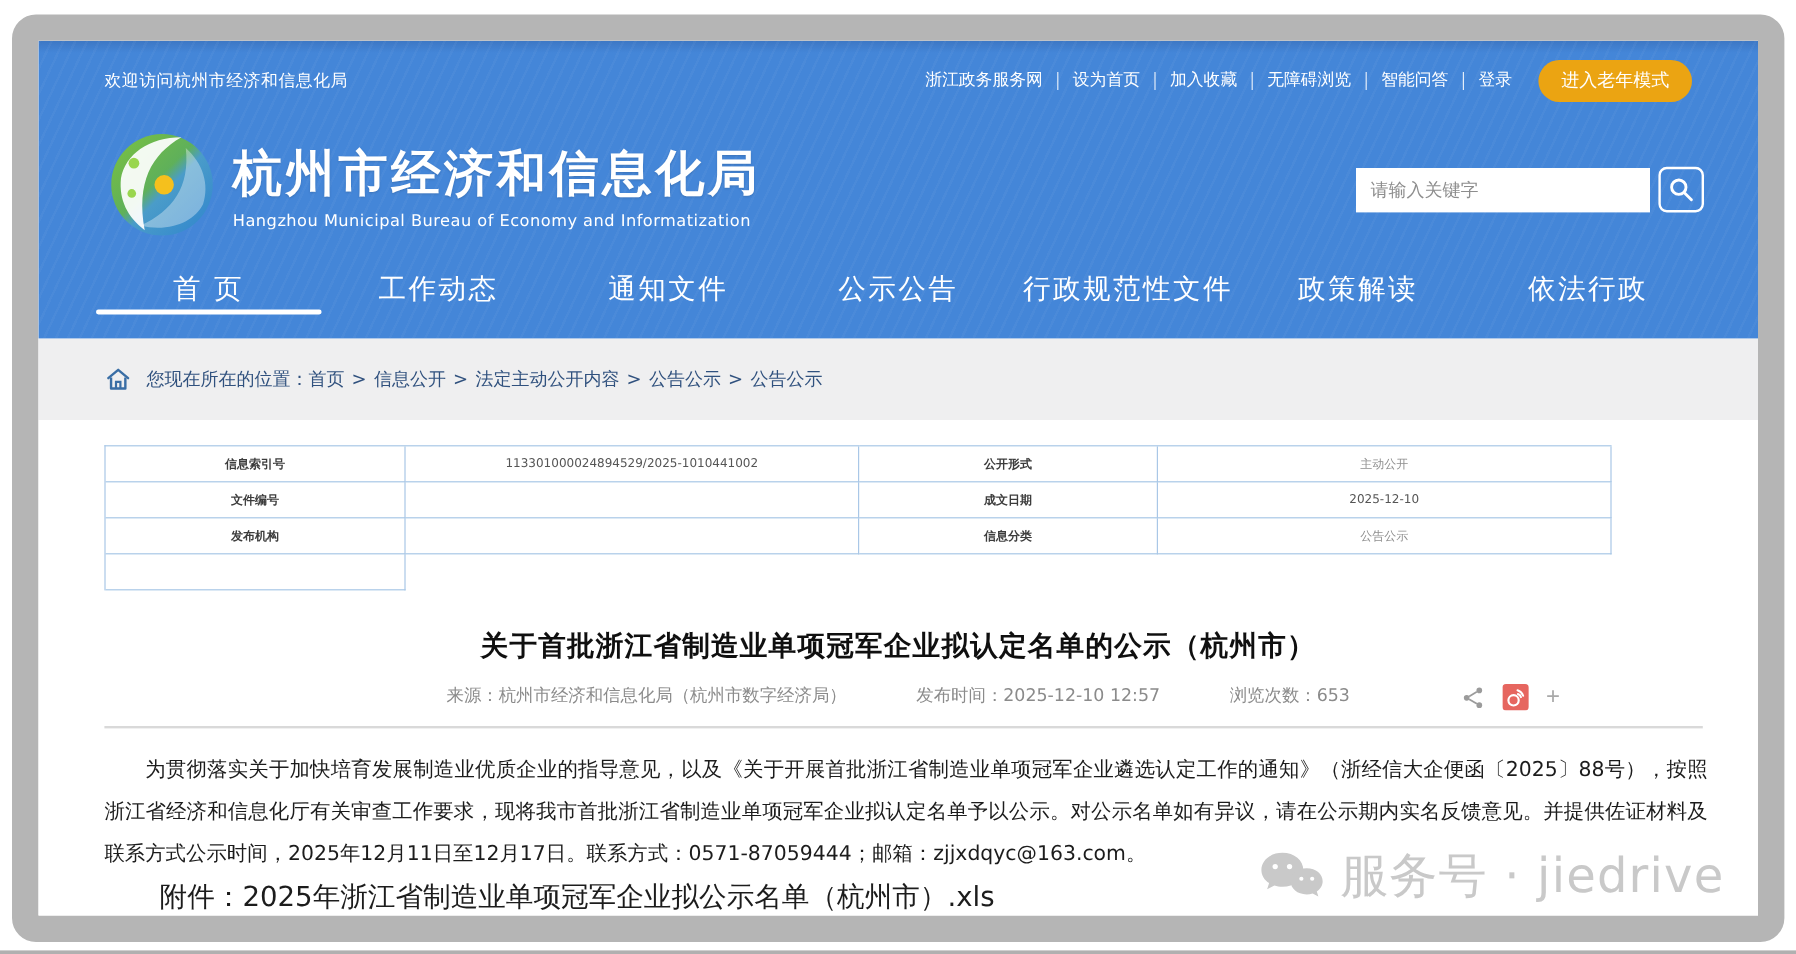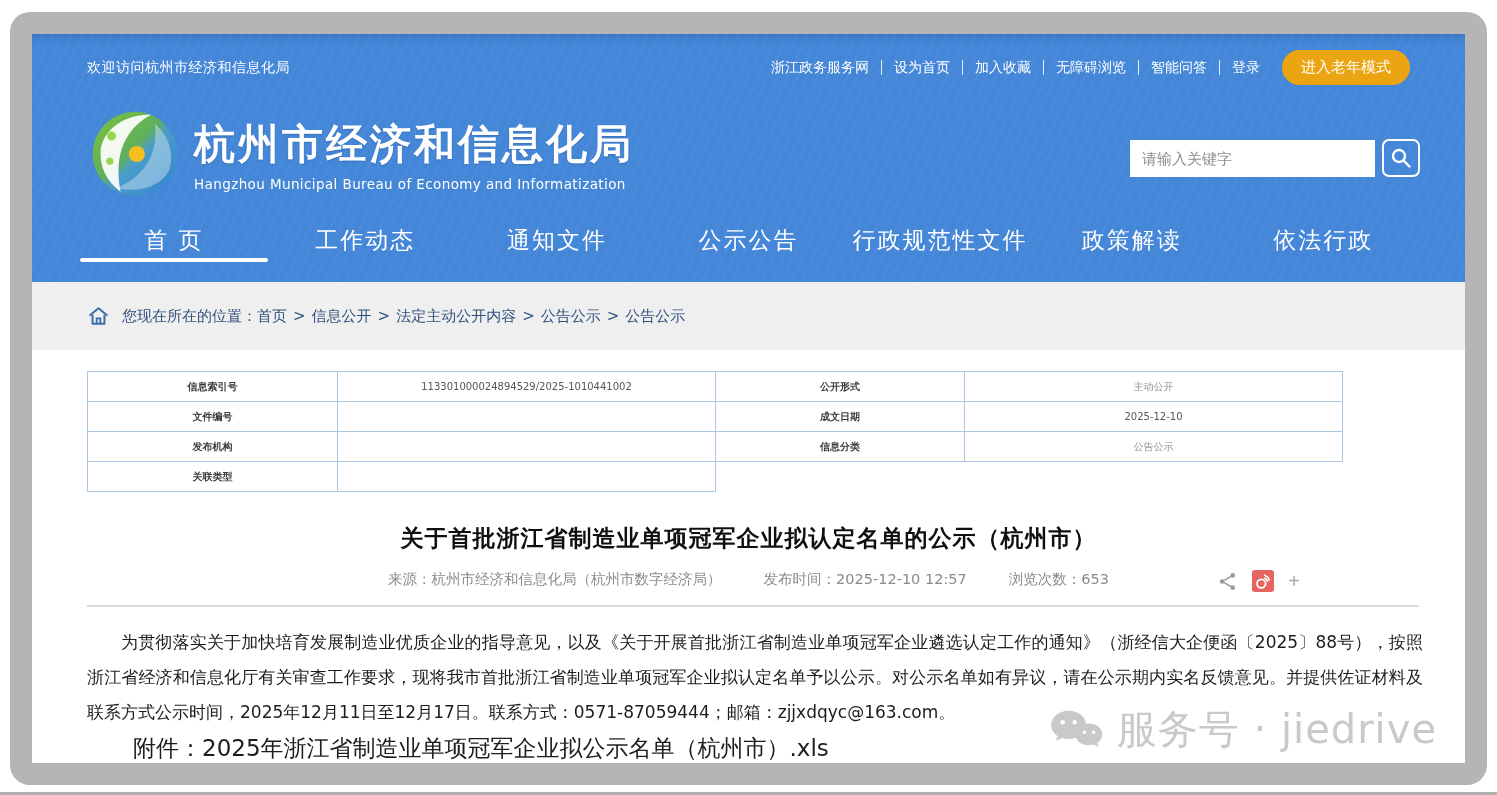--- a/index.html
+++ b/index.html
@@ -57,21 +57,21 @@
   .itab-left  { grid-template-columns:250px 378px; grid-auto-rows:30px; border-top:1px solid #a9c7e7; border-left:1px solid #a9c7e7; }
   .itab-right { grid-template-columns:249px 378px; grid-auto-rows:30px; border-top:1px solid #a9c7e7; }
   .cell { border-right:1px solid #a9c7e7; border-bottom:1px solid #a9c7e7; display:flex; align-items:center; justify-content:center;
           font-size:10px; color:#555; overflow:hidden; white-space:nowrap; }
   .cell.lab { font-weight:bold; color:#3c3c3c; }
   .cell.dim { color:#8f8f8f; }
 
   .art-title { margin-top:31px; text-align:center; font-size:23px; font-weight:bold; color:#0f0f0f; letter-spacing:1px; }
 
   .metarow { margin-top:16px; position:relative; height:24px; }
-  .meta-center { display:flex; justify-content:center; gap:42px; font-size:14.5px; color:#8b8b8b; align-items:center; }
+  .meta-center { display:flex; justify-content:center; gap:58px; font-size:14.5px; color:#8b8b8b; align-items:center; }
   .meta-icons { position:absolute; right:110px; top:0; display:flex; align-items:center; gap:14px; }
   .icon-btn { cursor:pointer; display:flex; align-items:center; justify-content:center; background:none; border:none; padding:0; }
   .weibo-box { width:22px; height:22px; }
   .plus-glyph { font-size:20px; color:#a9a9a9; line-height:20px; }
 
   .divider { margin-top:11px; border-bottom:2px solid #d9d9d9; width:1332px; }
 
   .body-text { margin-top:18px; font-size:17px; line-height:35px; color:#1c1c1c; text-align:justify; text-indent:2em; width:1336px; }
   .attach-line { margin-top:1px; font-size:23px; line-height:35px; color:#1c1c1c; text-indent:2em; }
   .attach-link { cursor:pointer; }
@@ -166,21 +166,20 @@
     <main class="content">
 
       <div class="info-tables">
         <div class="itab itab-left">
           <div class="cell lab">信息索引号</div>
           <div class="cell">113301000024894529/2025-1010441002</div>
           <div class="cell lab">文件编号</div>
           <div class="cell"></div>
           <div class="cell lab">发布机构</div>
           <div class="cell"></div>
-          <div class="cell lab">关联类型</div>
           <div class="cell"></div>
         </div>
         <div class="itab itab-right">
           <div class="cell lab">公开形式</div>
           <div class="cell dim">主动公开</div>
           <div class="cell lab">成文日期</div>
           <div class="cell">2025-12-10</div>
           <div class="cell lab">信息分类</div>
           <div class="cell dim">公告公示</div>
         </div>

